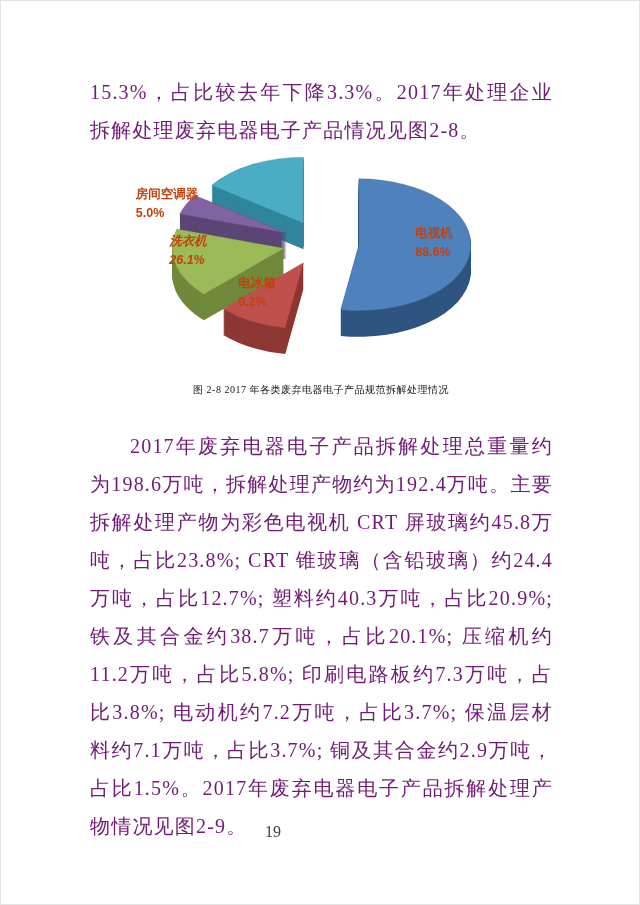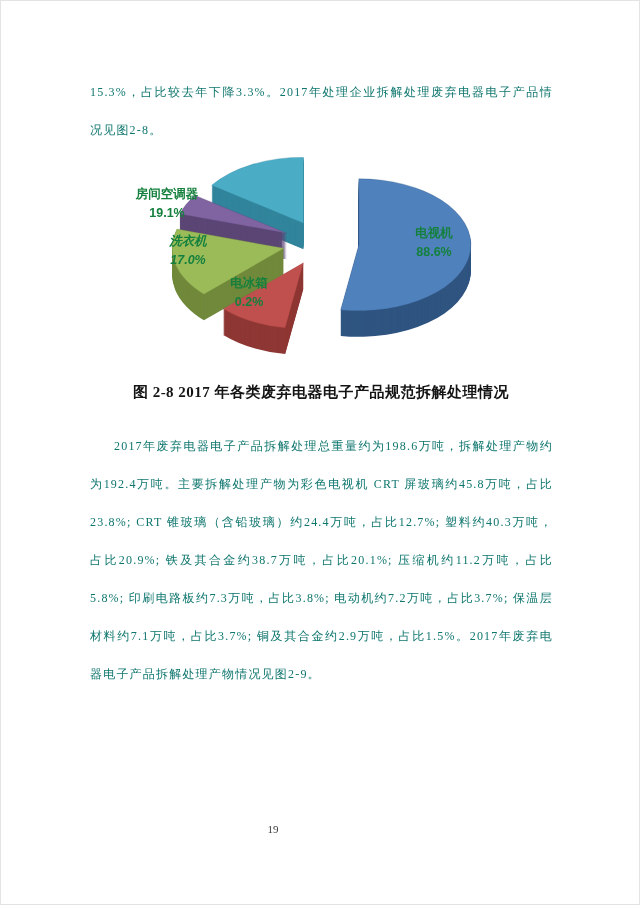--- a/index.html
+++ b/index.html
@@ -9,65 +9,64 @@
     font-family: "Liberation Serif", "DejaVu Serif", serif;
     color: #111111;
     position: relative;
     overflow: hidden;
     border: 1px solid #e3e3e3;
   }
   .para {
     position: absolute;
     left: 89px;
     width: 463px;
-    font-size: 12px;
+    font-size: 20px;
     line-height: 38px;
     letter-spacing: 1.2px;
     text-align: justify;
-    color: #0f766e;
+    color: #701a75;
   }
   #top-paragraph { top: 72px; }
   #body-paragraph { top: 426px; text-indent: 2em; }
   #figure-block {
     position: absolute;
     left: 120px;
     top: 156px;
     width: 400px;
     height: 218px;
   }
   #pie-svg { position: absolute; left: 0; top: 0; }
   .pie-label {
     position: absolute;
     transform: translateX(-50%);
-    text-align: center;
     white-space: nowrap;
     font-family: "Liberation Sans", "DejaVu Sans", sans-serif;
     font-weight: 700;
     font-size: 12.5px;
     line-height: 19px;
-    color: #15803d;
+    color: #c2410c;
   }
   #figure-caption {
     position: absolute;
     left: 0;
     top: 382px;
     width: 640px;
     text-align: center;
-    font-weight: 700;
-    font-size: 15px;
+    font-weight: 400;
+    font-size: 10px;
     letter-spacing: 0.5px;
     color: #141414;
   }
   #page-number {
     position: absolute;
     left: 0;
     top: 822px;
     width: 544px;
     text-align: center;
-    font-size: 11px;
+    font-size: 16px;
     color: #404040;
   }
 </style>
 </head>
 <body>
 
 <p id="top-paragraph" class="para">15.3%，占比较去年下降3.3%。2017年处理企业拆解处理废弃电器电子产品情况见图2-8。</p>
 
 <div id="figure-block">
   <svg id="pie-svg" width="400" height="218" viewBox="0 0 400 218">
@@ -206,33 +205,33 @@
       <path d="M 182.43 107.86 L 164.21 172.98 A 112 66 0 0 1 102.25 153.93 Z" fill="#8E3734"></path>
       <path d="M 182.43 106.86 L 164.21 171.98 A 112 66 0 0 1 102.25 152.93 Z" fill="#8E3734"></path>
       <path d="M 182.43 105.86 L 164.21 170.98 A 112 66 0 0 1 102.25 151.93 Z" fill="#C0504D" stroke="#8E3734" stroke-width="0.6" stroke-opacity="0.5"></path>
     </svg>
 
   <div class="pie-label" style="left:313px; top:67px;">
     <div>电视机</div>
     <div>88.6%</div>
   </div>
 
-  <div class="pie-label" style="left:128px; top:117px;">
+  <div class="pie-label" style="left:136px; top:117px;">
     <div>电冰箱</div>
     <div>0.2%</div>
   </div>
 
   <div class="pie-label" style="left:67px; top:75px;font-style:italic;">
     <div>洗衣机</div>
-    <div>17.0%</div>
+    <div>26.1%</div>
   </div>
 
   <div class="pie-label" style="left:46px; top:28px;">
     <div>房间空调器</div>
-    <div>19.1%</div>
+    <div>5.0%</div>
   </div>
 
 </div>
 
 <p id="figure-caption">图 2-8 2017 年各类废弃电器电子产品规范拆解处理情况</p>
 
 <p id="body-paragraph" class="para">2017年废弃电器电子产品拆解处理总重量约为198.6万吨，拆解处理产物约为192.4万吨。主要拆解处理产物为彩色电视机 CRT 屏玻璃约45.8万吨，占比23.8%; CRT 锥玻璃（含铅玻璃）约24.4万吨，占比12.7%; 塑料约40.3万吨，占比20.9%; 铁及其合金约38.7万吨，占比20.1%; 压缩机约11.2万吨，占比5.8%; 印刷电路板约7.3万吨，占比3.8%; 电动机约7.2万吨，占比3.7%; 保温层材料约7.1万吨，占比3.7%; 铜及其合金约2.9万吨，占比1.5%。2017年废弃电器电子产品拆解处理产物情况见图2-9。</p>
 
 <p id="page-number">19</p>
 

